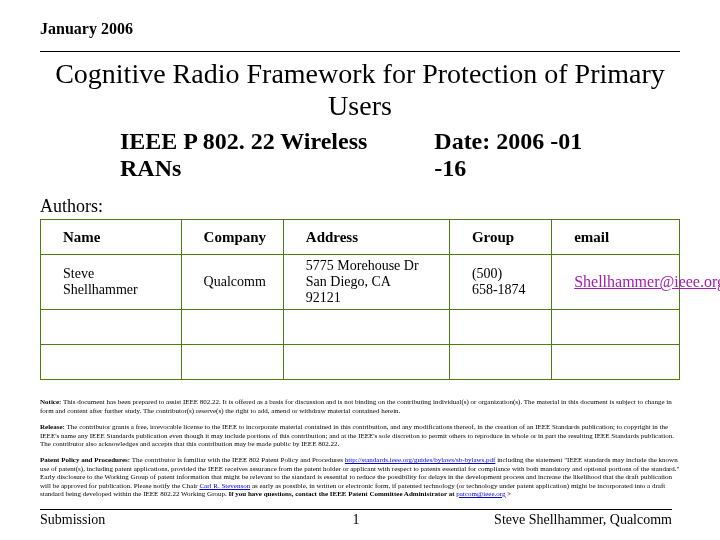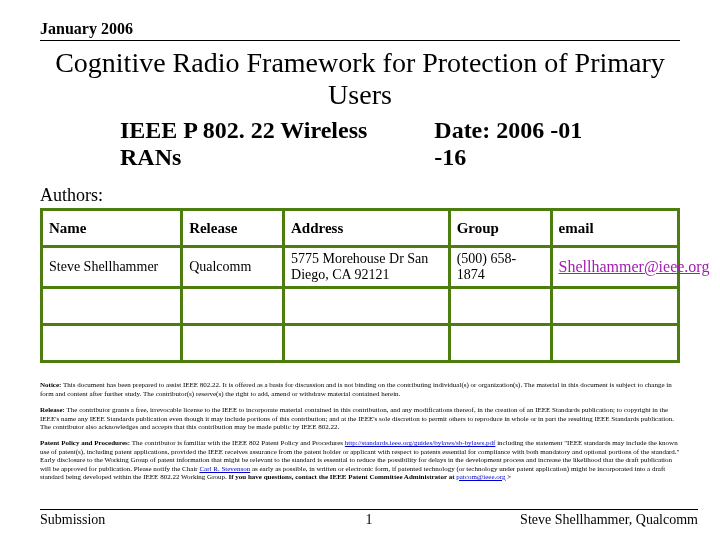--- a/index.html
+++ b/index.html
@@ -13,21 +13,21 @@
     box-sizing: border-box;
     padding: 20px 40px 10px 40px;
     overflow: hidden;
   }
   .header-row {
     display: flex;
     justify-content: space-between;
     font-weight: bold;
     font-size: 16px;
     border-bottom: 1.5px solid #000;
-    padding-bottom: 2px;
+    padding-bottom: 13px;
   }
   .title {
     text-align: center;
     font-size: 28px;
     font-weight: normal;
     margin-top: 6px;
     line-height: 1.15;
   }
   .subhead-row {
     display: flex;
@@ -42,23 +42,23 @@
     font-size: 18px;
     margin-top: 14px;
     margin-bottom: 2px;
   }
   table.authors {
     border-collapse: collapse;
     width: 100%;
     table-layout: fixed;
   }
   table.authors th, table.authors td {
-    border: 3px solid #4d7c0f;
+    border: 1px solid #4d7c0f;
     font-size: 14px;
-    padding: 3px 6px;
+    padding: 3px 22px;
     vertical-align: middle;
     height: 28px;
     text-align: left;
   }
   table.authors th {
     font-weight: bold;
     font-size: 15px;
   }
   table.authors a {
     color: #a21caf;
@@ -70,21 +70,21 @@
     line-height: 1.2;
     margin-top: 18px;
   }
   .fineprint p { margin: 0 0 8px 0; }
   .fineprint .lead { font-weight: bold; }
   .fineprint a { color: #0000cc; text-decoration: underline; }
   .footer-row {
     position: absolute;
     bottom: 12px;
     left: 40px;
-    right: 22px;
+    right: 48px;
     border-top: 1px solid #000;
     display: flex;
     justify-content: space-between;
     font-size: 14px;
     padding-top: 2px;
   }
   .footer-row .center { position: absolute; left: 50%; transform: translateX(-50%); }
 </style>
 </head>
 <body>
@@ -106,21 +106,21 @@
   <colgroup>
     <col style="width:22%">
       <col style="width:16%">
       <col style="width:26%">
       <col style="width:16%">
       <col style="width:20%">
   </colgroup>
   <tbody>
       <tr>
     <th>Name</th>
-    <th>Release</th>
+    <th>Company</th>
     <th>Address</th>
     <th>Group</th>
     <th>email</th>
   </tr>
   <tr>
     <td>Steve Shellhammer</td>
     <td>Qualcomm</td>
     <td>5775 Morehouse Dr San Diego, CA 92121</td>
     <td>(500) 658-1874</td>
     <td><a>Shellhammer@ieee.org</a></td>

